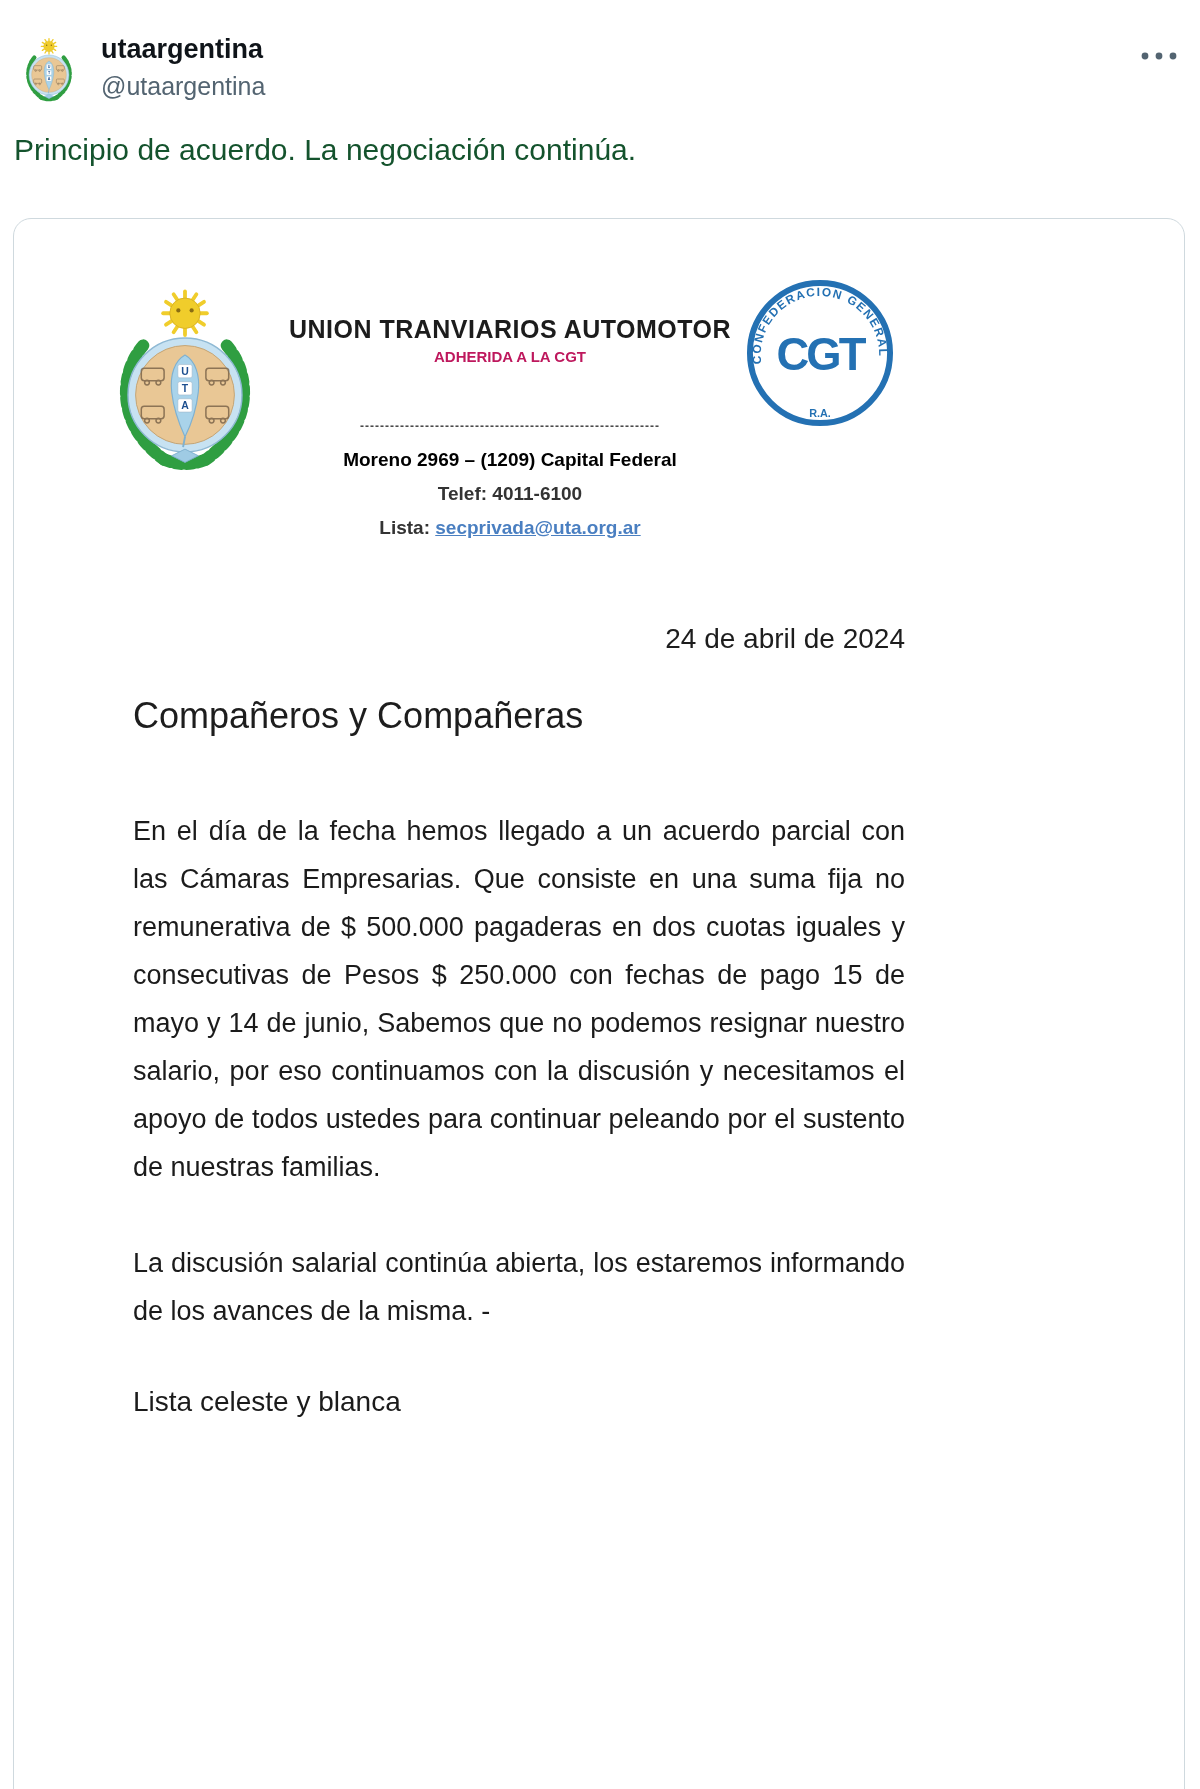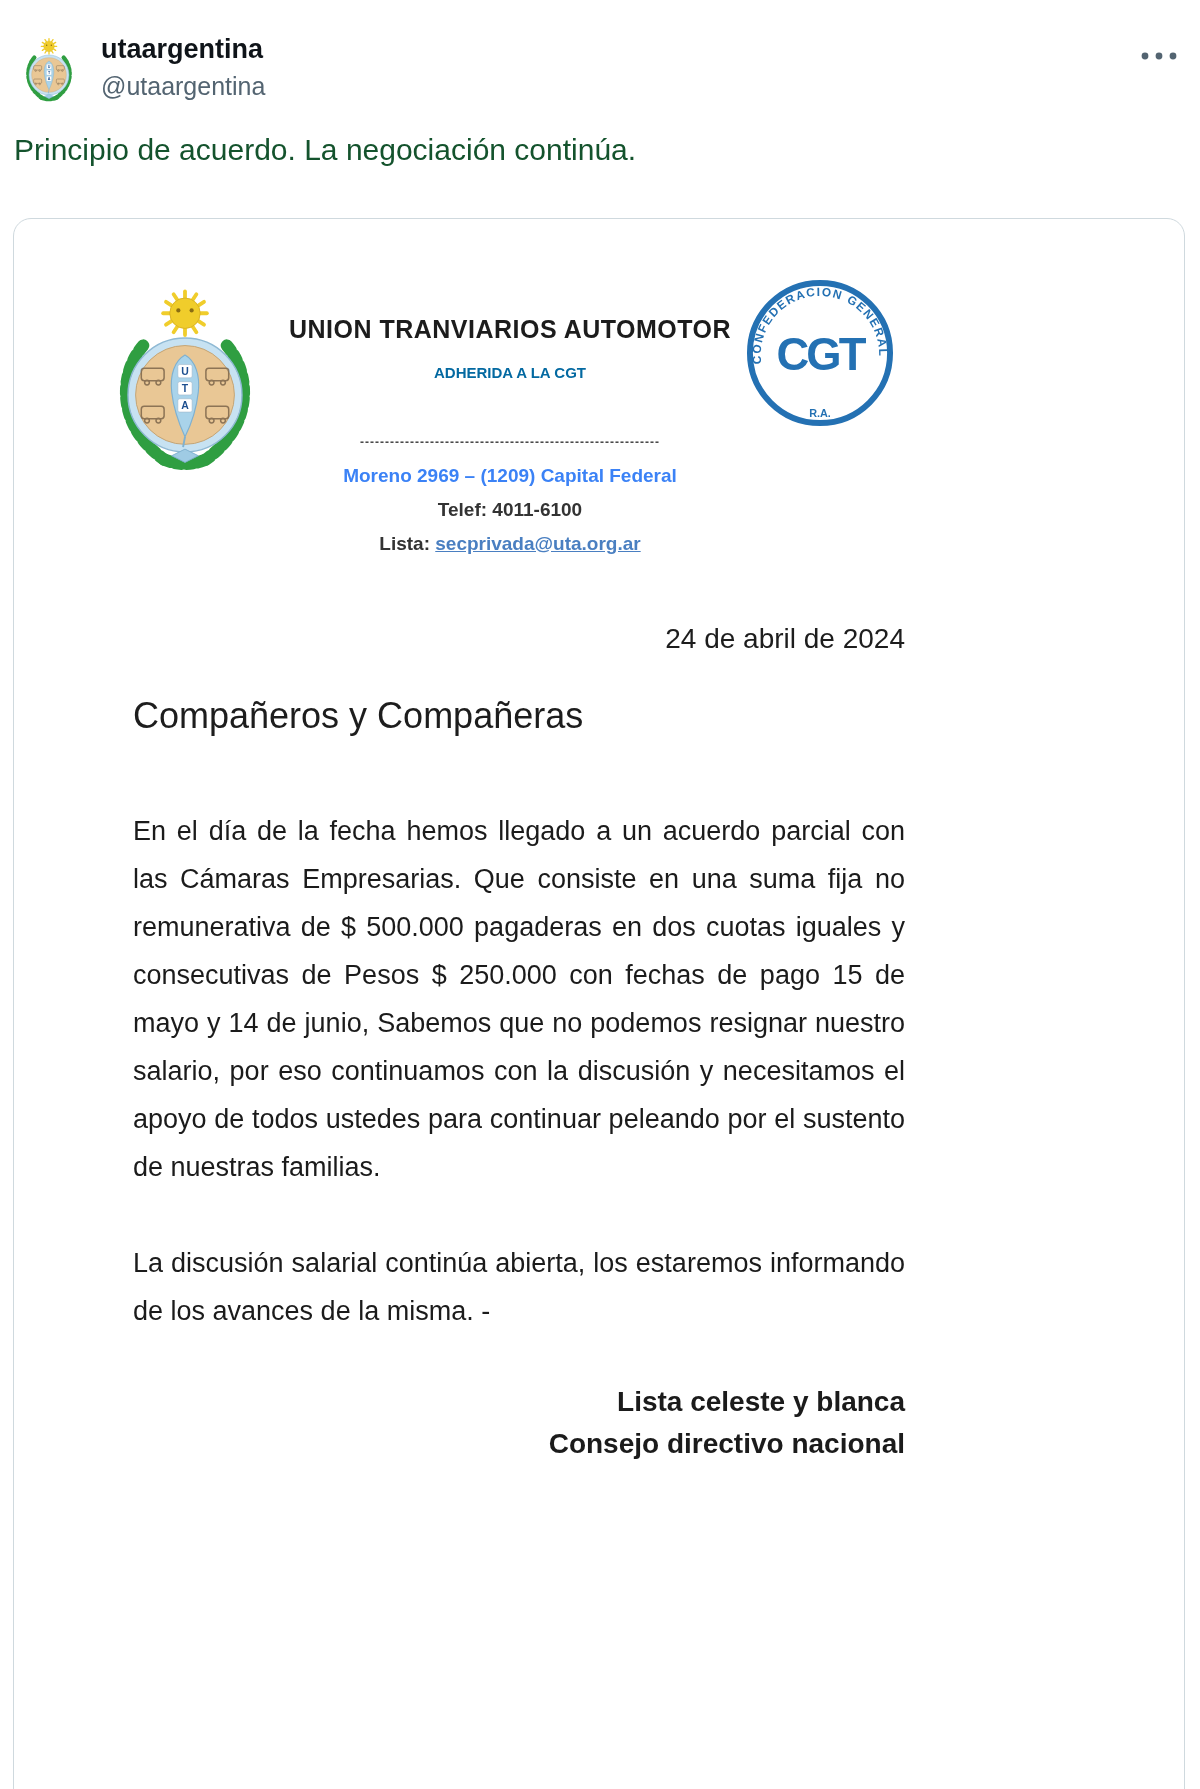--- a/index.html
+++ b/index.html
@@ -52,26 +52,26 @@
   .uta-letter-logo svg { width: 100%; height: 100%; display: block; }
 
   .cgt-logo { position: absolute; left: 732px; top: 60px; width: 148px; height: 148px; }
   .cgt-logo svg { width: 100%; height: 100%; display: block; }
 
   .letterhead-center {
     position: absolute; left: 256px; top: 96px; width: 480px;
     text-align: center; color: #1f1f1f;
   }
   .org-name { font-size: 25px; font-weight: 700; letter-spacing: 0.5px; color: #1c1c1c; }
-  .org-affiliation { margin-top: 20px; font-size: 15px; font-weight: 700; color: #0369a1; }
+  .org-affiliation { margin-top: 4px; font-size: 15px; font-weight: 700; color: #be185d; }
   .dashes {
     margin-top: 54px; font-size: 12px; letter-spacing: 1px;
     color: #4a4a4a; font-weight: 700; white-space: nowrap; overflow: hidden;
   }
-  .org-address { margin-top: 12px; font-size: 19px; font-weight: 700; color: #3b82f6; line-height: 30px; }
+  .org-address { margin-top: 12px; font-size: 19px; font-weight: 700; color: #000000; line-height: 30px; }
   .org-phone   { margin-top: 4px;  font-size: 19px; font-weight: 700; color: #333; line-height: 30px; }
   .org-mail    { margin-top: 4px;  font-size: 19px; font-weight: 700; color: #333; line-height: 30px; }
   .org-mail .mail-link { color: #4a7fc1; text-decoration: underline; }
 
   .letter-date {
     position: absolute; left: 119px; top: 404px; width: 772px;
     text-align: right; font-size: 28px; color: #1d1d1d; font-weight: 400;
   }
   .letter-salutation {
     position: absolute; left: 119px; top: 476px;
@@ -80,22 +80,22 @@
   .letter-body {
     position: absolute; left: 119px; top: 588px; width: 772px;
     color: #1b1b1b;
   }
   .letter-body p {
     font-size: 27px; font-weight: 400; line-height: 48px;
     text-align: justify;
   }
   .letter-body p.p2 { margin-top: 48px; }
   .letter-signature {
-    margin-top: 46px; text-align: right;
-    font-size: 28px; font-weight: 700; line-height: 42px; color: #1b1b1b;
+    margin-top: 46px; text-align: left;
+    font-size: 28px; font-weight: 400; line-height: 42px; color: #1b1b1b;
   }
 </style>
 </head>
 <body>
 
 <svg width="0" height="0" style="position:absolute" aria-hidden="true">
   <symbol id="uta-logo-symbol" viewBox="0 0 160 210">
 
     <g stroke="#f0cd2b" stroke-width="4" stroke-linecap="round">
       <line x1="96" y1="40" x2="103" y2="40"></line>
@@ -209,18 +209,17 @@
 
     <div class="letter-date">24 de abril de 2024</div>
 
     <div class="letter-salutation">Compañeros y Compañeras</div>
 
     <div class="letter-body">
       <p class="p1">En el día de la fecha hemos llegado a un acuerdo parcial con las Cámaras Empresarias. Que consiste en una suma fija no remunerativa de $ 500.000 pagaderas en dos cuotas iguales y consecutivas de Pesos $ 250.000 con fechas de pago 15 de mayo y 14 de junio, Sabemos que no podemos resignar nuestro salario, por eso continuamos con la discusión y necesitamos el apoyo de todos ustedes para continuar peleando por el sustento de nuestras familias.</p>
       <p class="p2">La discusión salarial continúa abierta, los estaremos informando de los avances de la misma. -</p>
       <div class="letter-signature">
         <div>Lista celeste y blanca</div>
-        <div>Consejo directivo nacional</div>
       </div>
     </div>
 
   </div>
 </div>
 
 </body></html>

